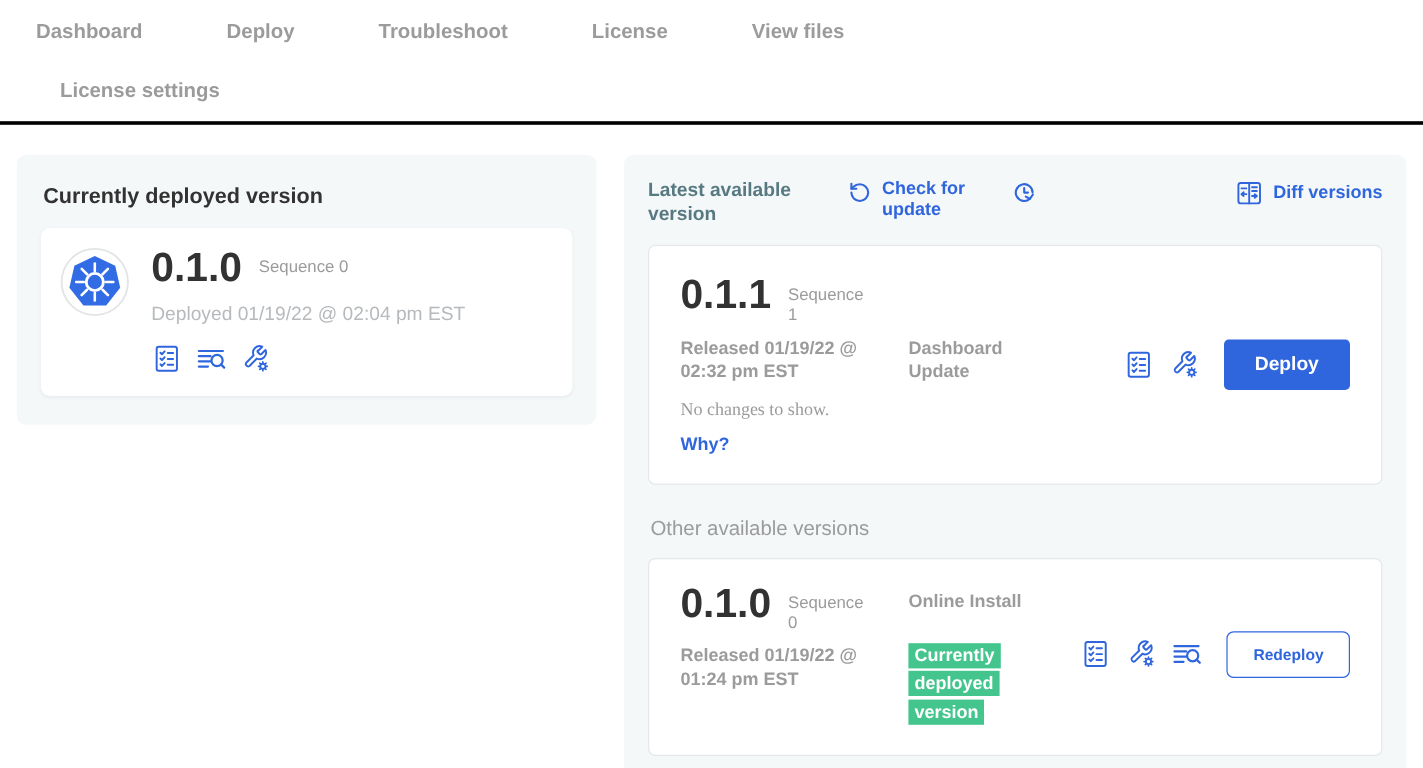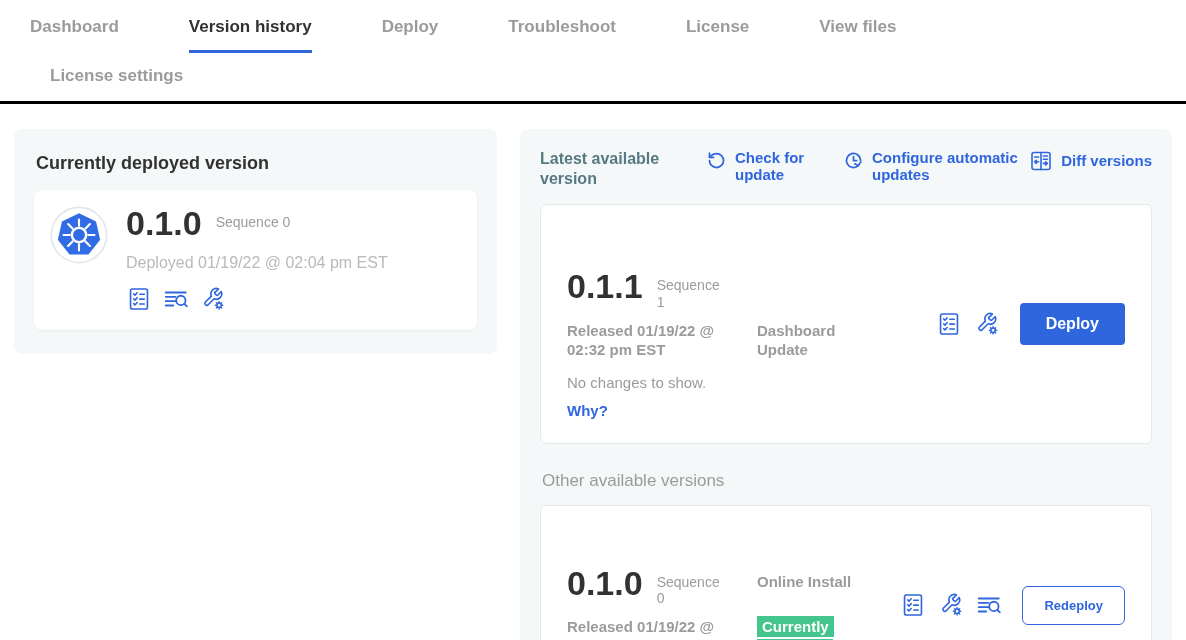--- a/index.html
+++ b/index.html
@@ -46,46 +46,45 @@
     line-height:1.15;cursor:pointer;margin-left:28px;}
   .hdr-link .lnk-icon{width:21px;height:21px;flex-shrink:0;margin-top:1px;}
   .hdr-link .txt.w76{width:80px;}
   .hdr-link .txt.w150{width:152px;}
   .hdr-link.diff{margin-left:auto;align-items:center;}
   .hdr-link.diff .lnk-icon{width:24px;height:24px;margin-top:0;}
   
   .vcard{background:#fff;border:1px solid var(--border-light);border-radius:6px;display:flex;align-items:stretch;}
   .vcard.first{margin-top:15px;padding:24px 26px;}
   .vcard.second{margin-top:14px;padding:20px 26px 24px 26px;}
-  .info-grid{display:grid;grid-template-columns:190px 120px;align-content:start;margin-top:40px;}
+  .info-grid{display:grid;grid-template-columns:190px 120px;align-content:start;}
   .g-vrow{grid-column:1;}
   .span2{grid-column:1 / span 2;}
   .released{font-size:15px;font-weight:700;color:var(--text-gray);line-height:1.3;width:186px;margin-top:10px;}
   .source{font-size:15px;font-weight:700;color:var(--text-gray);line-height:1.3;width:100px;margin-top:10px;}
   .source.top{margin-top:6px;}
-  .note{font-size:15px;font-weight:500;color:var(--text-gray);margin-top:14px;}
+  .note{font-size:15px;font-weight:500;color:var(--text-gray);margin-top:14px;font-family:Liberation Serif, serif;}
   .why-link{font-size:15px;font-weight:700;color:var(--accent-blue);margin-top:11px;cursor:pointer;width:max-content;}
   .badge-wrap{width:86px;margin-top:8px;line-height:1.45;}
   .status-badge{display:inline;background:var(--badge-green);color:#fff;font-size:15px;font-weight:700;
     padding:2px 5px;-webkit-box-decoration-break:clone;box-decoration-break:clone;}
   .card-actions{margin-left:auto;display:flex;align-items:center;gap:12px;align-self:center;}
   .btn-deploy{background:var(--accent-blue);color:#fff;border:none;border-radius:4px;font-family:inherit;
     font-size:16px;font-weight:700;padding:12px 26px;cursor:pointer;margin-left:8px;}
   .btn-redeploy{background:#fff;color:var(--accent-blue);border:1px solid var(--accent-blue);border-radius:6px;
     font-family:inherit;font-size:13px;font-weight:700;padding:11px 21px;cursor:pointer;margin-left:8px;}
   .other-title{font-size:17px;font-weight:500;color:var(--text-gray);margin:27px 0 2px 2px;}
   svg.blue{stroke:var(--accent-blue);}
 </style>
 </head>
 <body>
 
 <div class="navbar">
   <div class="nav-row1">
     <div class="nav-tab">Dashboard</div>
-    <div class="nav-tab active">Version history</div>
     <div class="nav-tab">Deploy</div>
     <div class="nav-tab">Troubleshoot</div>
     <div class="nav-tab">License</div>
     <div class="nav-tab">View files</div>
   </div>
   <div class="nav-row2">
     <span class="nav-tab">License settings</span>
   </div>
 </div>
 
@@ -164,21 +163,20 @@
         </svg>
         <span class="txt w76">Check for update</span>
       </div>
 
       <div class="hdr-link">
         <svg class="lnk-icon blue" viewBox="0 0 24 24" fill="none" stroke-width="2" stroke-linecap="round" stroke-linejoin="round">
           <path d="M20 12a8 8 0 1 0-2.6 5.9"></path>
           <path d="M20.3 13.8l-2.9 4.1-3.9-2.1"></path>
           <path d="M12 7.6V12h3.6"></path>
         </svg>
-        <span class="txt w150">Configure automatic updates</span>
       </div>
 
       <div class="hdr-link diff">
         <svg class="lnk-icon blue" viewBox="0 0 24 24" fill="none" stroke-width="1.6" stroke-linecap="round" stroke-linejoin="round">
           <rect x="3" y="3.5" width="18" height="17" rx="2"></rect>
           <line x1="12" y1="3.5" x2="12" y2="20.5"></line>
           <line x1="5.6" y1="8" x2="9.6" y2="8"></line>
           <path d="M9.6 12.8H5.6 M7.4 11.3l-1.8 1.5 1.8 1.5"></path>
           <line x1="14.4" y1="7" x2="18.4" y2="7"></line>
           <line x1="14.4" y1="10.2" x2="18.4" y2="10.2"></line>

